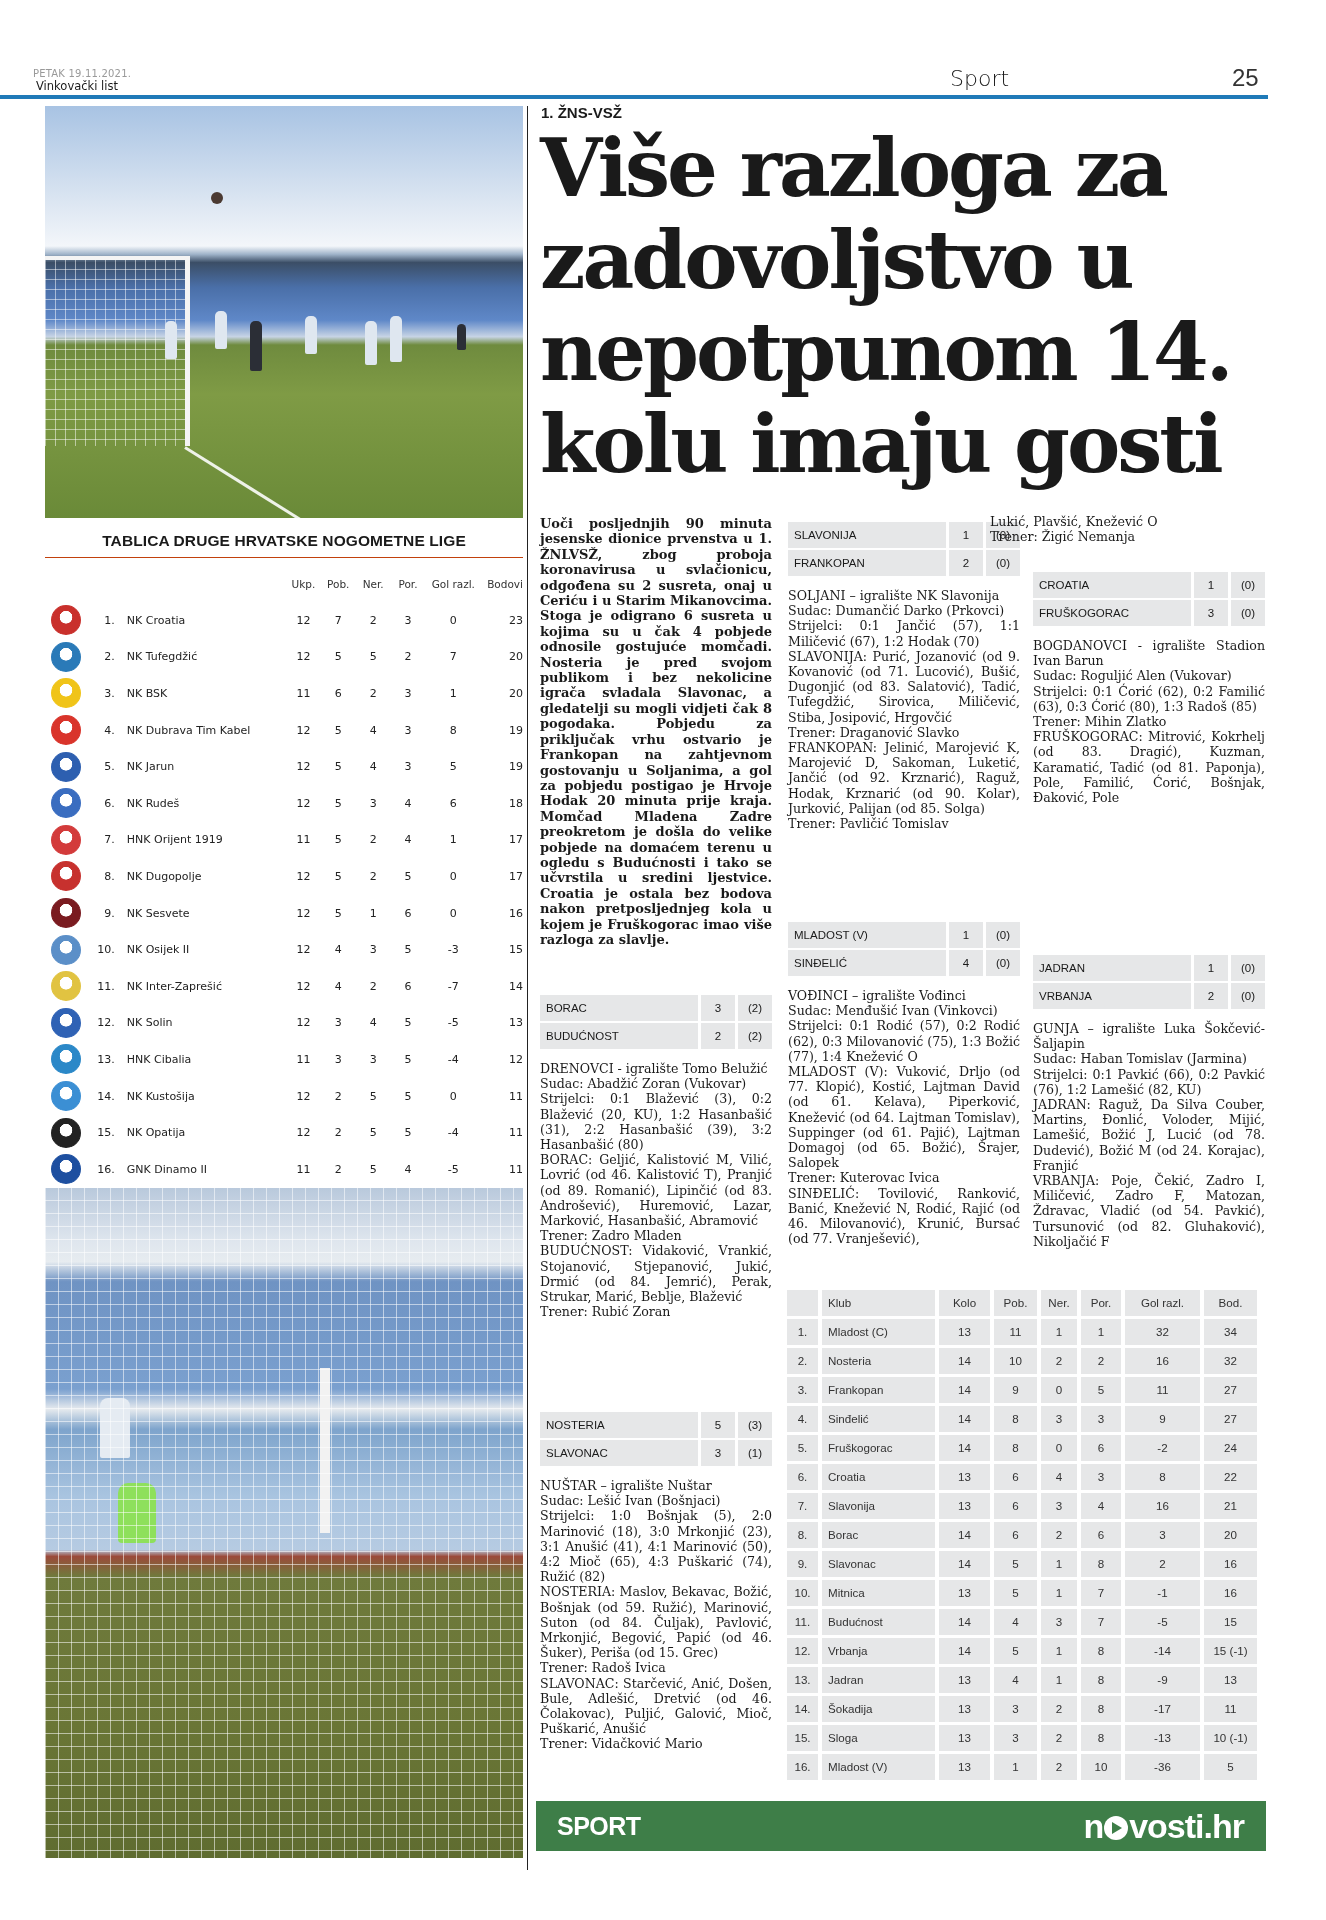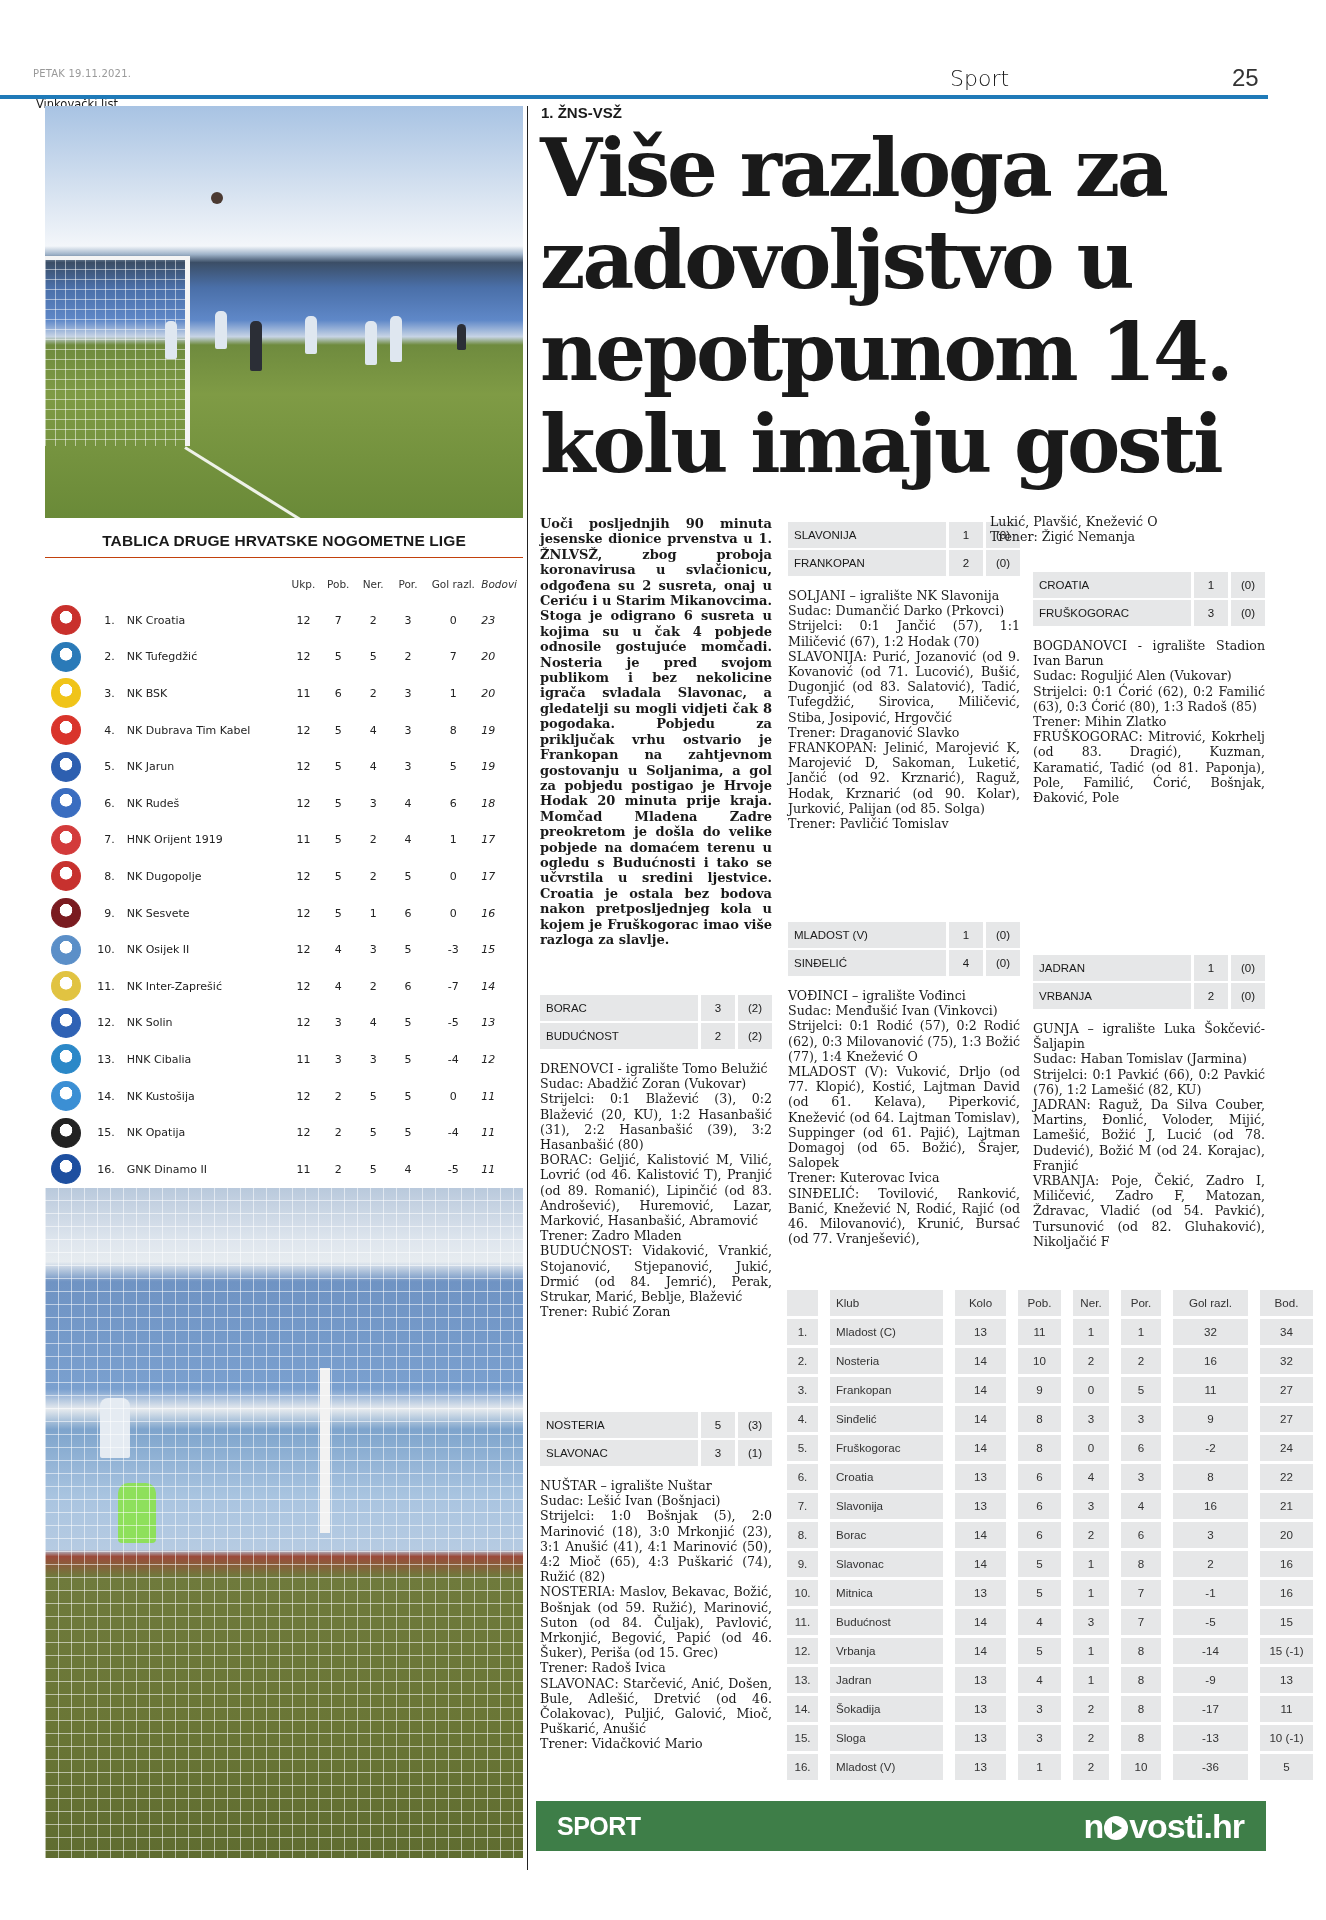--- a/index.html
+++ b/index.html
@@ -1,21 +1,21 @@
 <!DOCTYPE html>
 <html><head>
 <meta charset="utf-8">
 <style>
   * { box-sizing: border-box; margin: 0; padding: 0; }
   html, body { width: 1326px; height: 1920px; background: #ffffff; overflow: hidden; }
   body { position: relative; font-family: "DejaVu Serif", serif; color: #1a1a1a; }
 
   
   .hdr-date { position: absolute; left: 33px; top: 68px; font-family: "DejaVu Sans", sans-serif; font-size: 10px; color: #999; letter-spacing: 0.2px; }
-  .hdr-paper { position: absolute; left: 36px; top: 97px; font-family: "DejaVu Sans", sans-serif; font-size: 11.5px; color: #1a1a1a; }
+  .hdr-paper { position: absolute; left: 36px; top: 79px; font-family: "DejaVu Sans", sans-serif; font-size: 11.5px; color: #1a1a1a; }
   .hdr-section { position: absolute; left: 950px; top: 66px; font-family: "DejaVu Sans", sans-serif; font-size: 22px; color: #1a1a1a; font-weight: 300; }
   .hdr-page { position: absolute; left: 1232px; top: 64px; font-family: Liberation Sans, sans-serif; font-size: 24px; color: #333; font-weight: 200; }
   .hdr-rule { position: absolute; left: 0; top: 95px; width: 1268px; height: 4px; background: #1f7ab8; }
 
   
   .photo { position: absolute; overflow: hidden; }
   .photo-top { left: 45px; top: 106px; width: 478px; height: 412px;
     background:
       linear-gradient(180deg, #a8c3e3 0%, #d9e4f1 22%, #f3f6fa 34%, #9fb3c9 36%, #3b4e66 38%, #4a6fa8 44%, #5f88c8 52%, #c7d4e5 56%, #6f8b3e 58%, #7f9b45 70%, #6a8a38 100%); }
   .photo-top .goal { position: absolute; left: 0; top: 150px; width: 145px; height: 190px; border-top: 4px solid #f4f4f4; border-right: 5px solid #f4f4f4;
@@ -34,42 +34,42 @@
 
   .table1 { position: absolute; left: 45px; top: 520px; width: 478px; }
   .table1-title { font-family: "Liberation Sans", sans-serif; font-weight: bold; font-size: 15.5px; text-align: center; padding: 12px 0 7px; border-bottom: 1px solid #c2410c; letter-spacing: 0.1px; }
   .t1-head { display: flex; margin-top: 18px; font-family: "DejaVu Sans", sans-serif; font-size: 10.5px; color: #333; height: 16px; align-items: center; }
   .t1-row { display: flex; align-items: center; height: 36.6px; font-family: "DejaVu Sans", sans-serif; font-size: 11px; color: #222; }
   .t1-logo { width: 30px; height: 30px; margin-left: 6px; margin-right: 10px; border-radius: 50%; }
   .t1-rank { width: 24px; text-align: right; margin-right: 12px; }
   .t1-name { width: 160px; }
   .t1-num { width: 35px; text-align: center; }
   .t1-gd { width: 45px; text-align: center; }
-  .t1-pts { width: 53px; text-align: left; font-style: italic; }
+  .t1-pts { width: 53px; text-align: right; }
   .t1-head .t1-spacer { width: 242px; }
 
   .vrule { position: absolute; left: 527px; top: 106px; width: 1px; height: 1764px; background: #222; }
 
   
   .kicker { position: absolute; left: 541px; top: 104px; font-family: "Liberation Sans", sans-serif; font-weight: bold; font-size: 15px; color: #1a1a1a; }
   .headline { position: absolute; left: 540px; top: 122px; width: 740px; font-family: "DejaVu Serif", serif; font-weight: bold; font-size: 80px; line-height: 92px; letter-spacing: -3px; color: #1a1a1a; }
 
   
   .col { position: absolute; font-size: 12.6px; line-height: 15.4px; text-align: justify; hyphens: auto; }
   .col-lead { left: 540px; top: 516px; width: 232px; font-weight: bold; font-size: 13px; }
 
   .score { display: grid; grid-template-columns: 1fr 34px 34px; gap: 3px; margin: 0 0 2px; font-family: "Liberation Sans", sans-serif; font-size: 11.5px; }
   .score div { background: #e6e7e8; height: 26px; line-height: 26px; padding-left: 6px; }
   .score div.c { text-align: center; padding-left: 0; }
   .match { position: absolute; width: 232px; }
   .match .txt { margin-top: 12px; font-size: 12.6px; line-height: 15.2px; text-align: justify; }
 
   
   .table2 { position: absolute; left: 787px; top: 1290px; width: 472px; font-family: "Liberation Sans", sans-serif; font-size: 11.6px; }
-  .t2-row { display: grid; grid-template-columns: 31px 113px 51px 43px 36px 40px 75px 53px; column-gap: 12px; margin-bottom: 3px; }
+  .t2-row { display: grid; grid-template-columns: 31px 113px 51px 43px 36px 40px 75px 53px; column-gap: 4px; margin-bottom: 3px; }
   .t2-row div { background: #e6e7e8; height: 26px; line-height: 26px; text-align: center; color: #333; }
   .t2-row div.club { text-align: left; padding-left: 6px; }
   .banner-full { position: absolute; left: 536px; top: 1801px; width: 730px; height: 50px; background: #3e7e48; display: flex; align-items: center; justify-content: space-between; padding: 0 22px 0 21px; }
   .banner-label { font-family: "Liberation Sans", sans-serif; font-weight: bold; font-size: 25px; color: #fff; letter-spacing: -0.5px; }
   .banner-brand { font-family: "Liberation Sans", sans-serif; font-weight: bold; font-size: 34px; color: #fff; letter-spacing: -1px; display: flex; align-items: center; }
   .brand-play { display: inline-block; width: 24px; height: 24px; border-radius: 50%; background: #fff; position: relative; margin: 0 1px; top: 2px; }
   .brand-play::after { content: ""; position: absolute; left: 8px; top: 6px; border-left: 10px solid #3e7e48; border-top: 6px solid transparent; border-bottom: 6px solid transparent; }
 </style>
 </head>
 <body>

